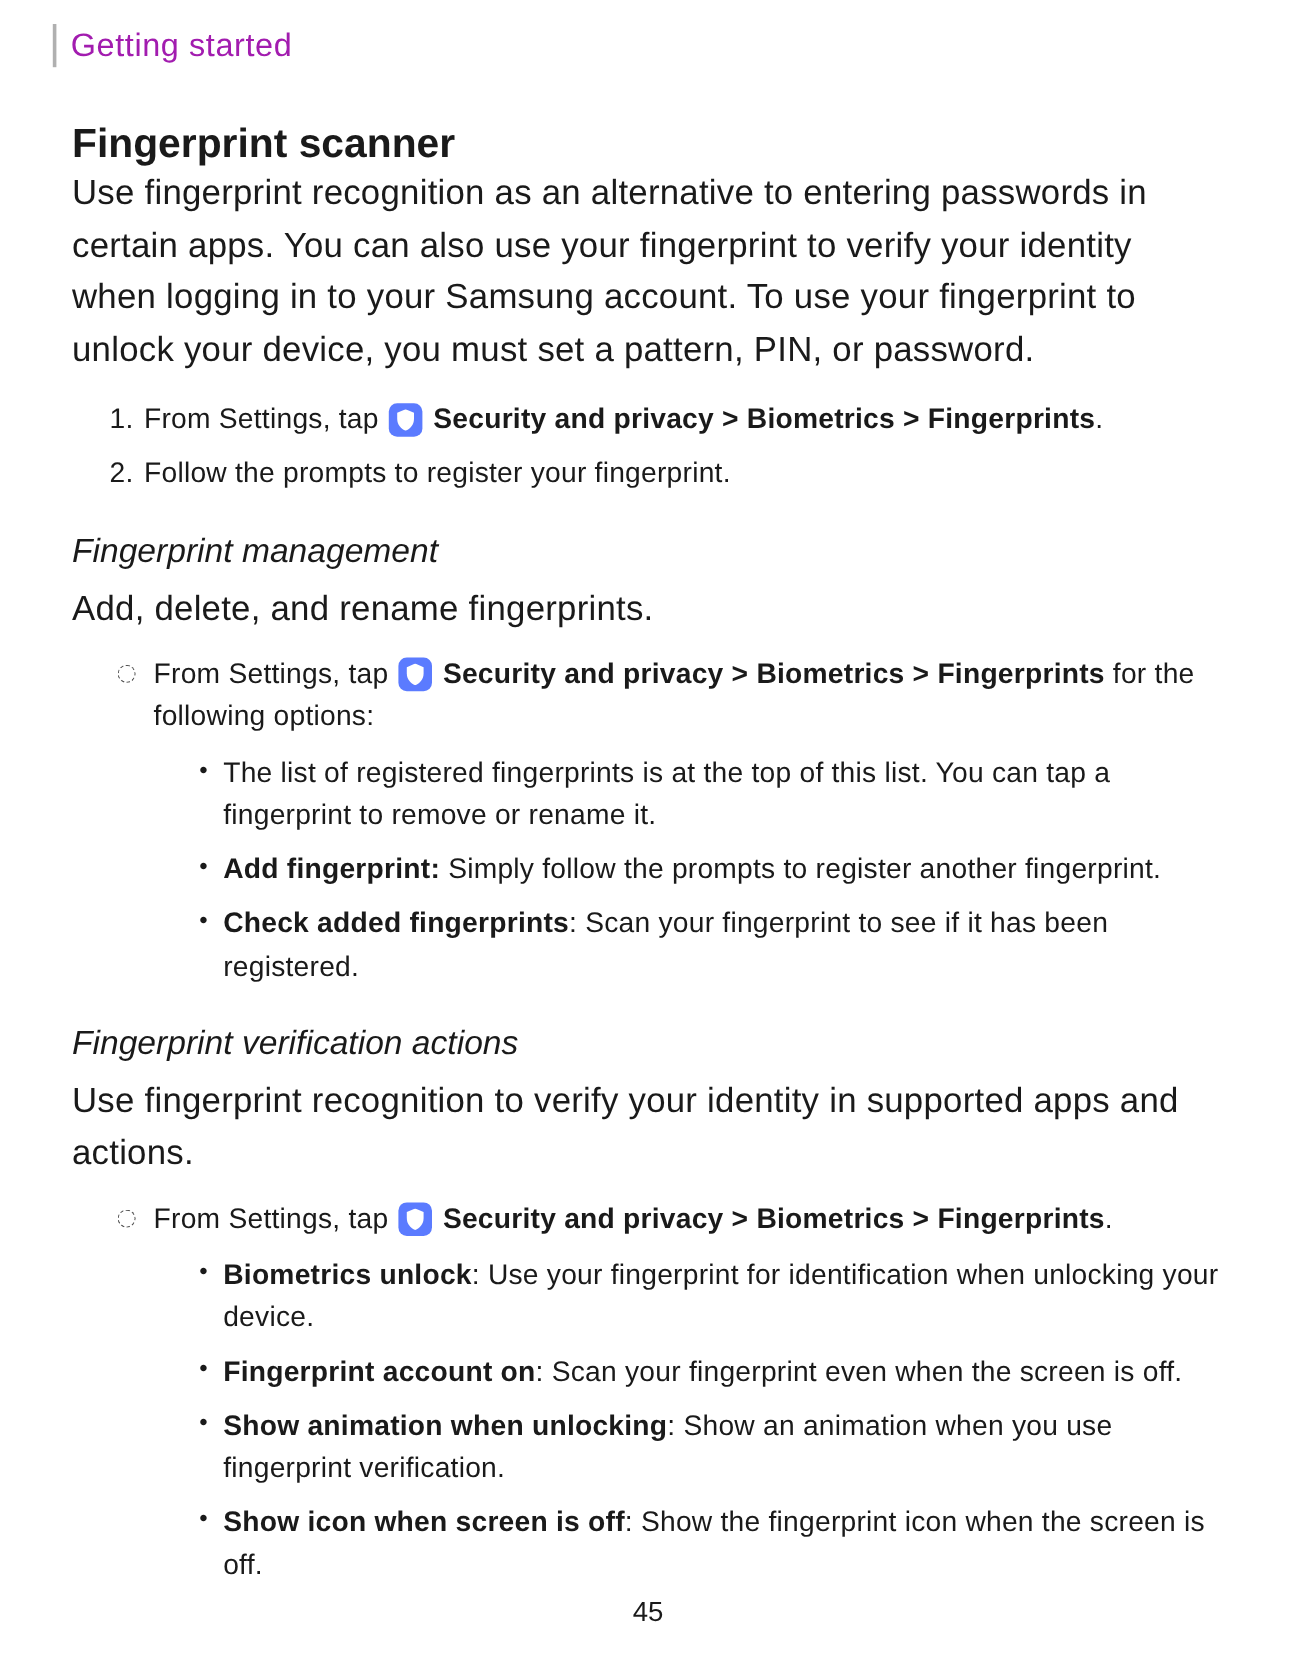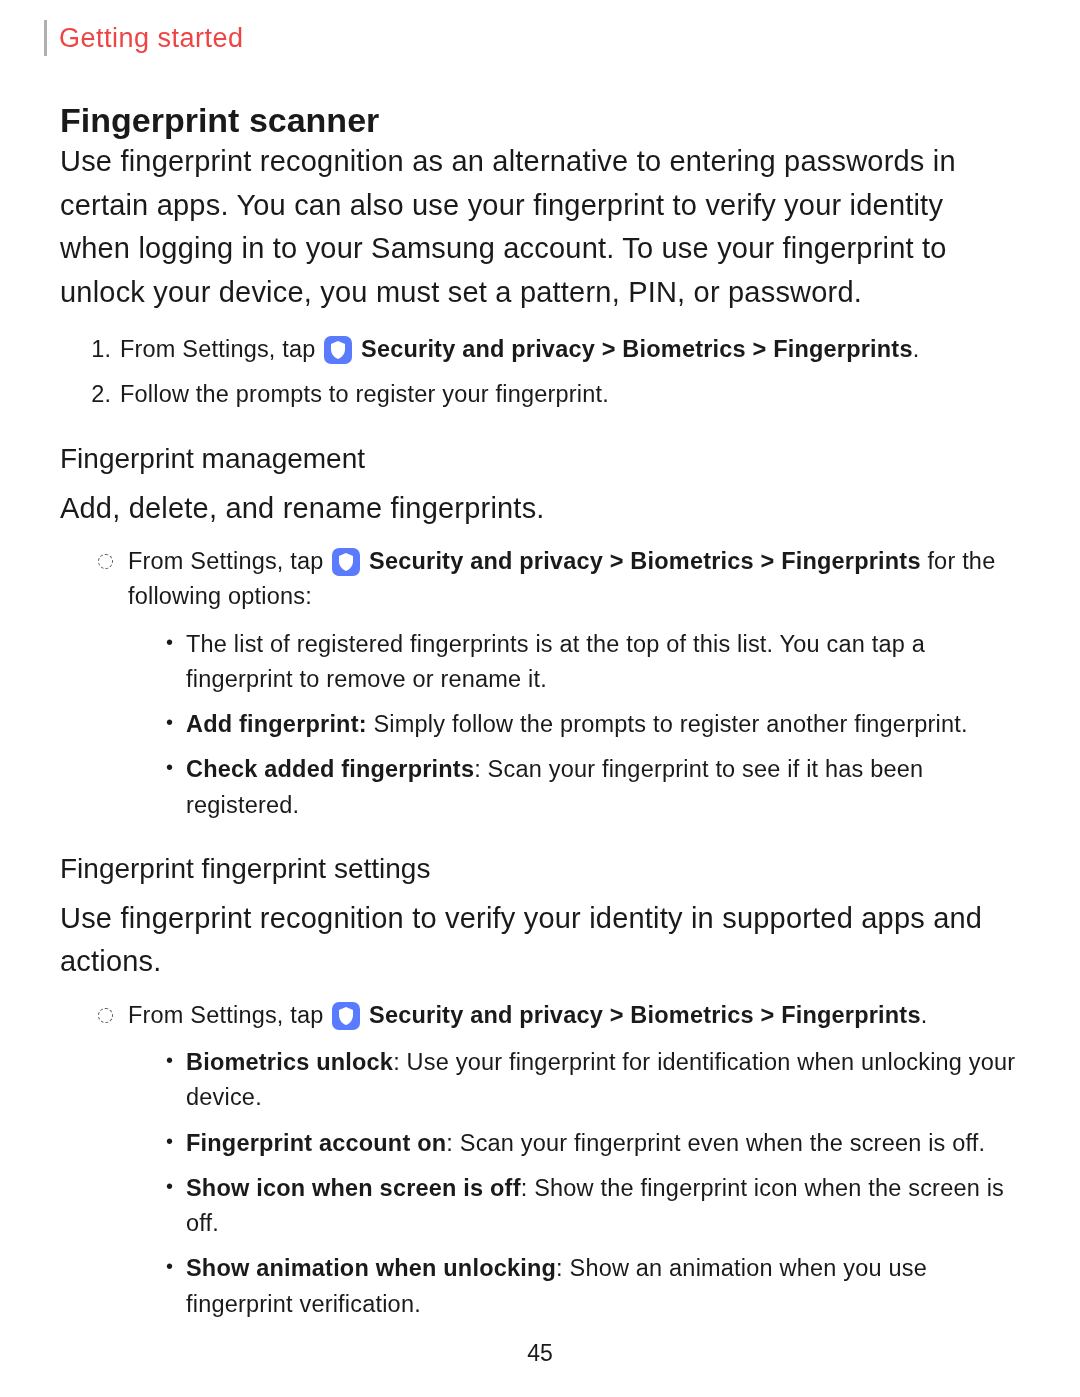--- a/index.html
+++ b/index.html
@@ -19,35 +19,36 @@
     margin-left: -16px;
   }
   .breadcrumb-bar {
     width: 3px;
     height: 36px;
     background: #b0b0b0;
     margin-right: 12px;
   }
   .breadcrumb {
     font-size: 27px;
-    color: #ef4444;
+    color: #a21caf;
     letter-spacing: 0.5px;
     font-weight: 400;
   }
   h1 {
     font-size: 34px;
     font-weight: 700;
     letter-spacing: 0px;
   }
   h2 {
     font-size: 28px;
     font-weight: 400;
     letter-spacing: 0px;
     margin-top: 30px;
     margin-bottom: 12px;
+    font-style: italic;
   }
   p {
     font-size: 29px;
     line-height: 1.5;
     letter-spacing: 0.2px;
     margin-bottom: 12px;
   }
   ol.numbered {
     list-style: decimal;
     padding-left: 58px;
@@ -112,21 +113,21 @@
     height: 28px;
     background: #5b7bff;
     border-radius: 7px;
     vertical-align: middle;
     margin: 0 2px 2px 2px;
   }
   .shield svg { display: block; }
   b, .bold { font-weight: 700; }
   .pagenum {
     position: absolute;
-    bottom: 30px;
+    bottom: 40px;
     left: 0;
     right: 0;
     text-align: center;
     font-size: 23px;
   }
 </style>
 </head>
 <body>
 
 <div class="breadcrumb-wrap">
@@ -164,34 +165,34 @@
     </span>
     <b>Security and privacy &gt; Biometrics &gt; Fingerprints</b><span> for the following options:</span>
     <ul class="dot">
       <li>The list of registered fingerprints is at the top of this list. You can tap a fingerprint to remove or rename it.</li>
       <li><b>Add fingerprint:</b><span> Simply follow the prompts to register another fingerprint.</span></li>
       <li><b>Check added fingerprints</b><span>: Scan your fingerprint to see if it has been registered.</span></li>
     </ul>
   </li>
 </ul>
 
-<h2>Fingerprint fingerprint settings</h2>
+<h2>Fingerprint verification actions</h2>
 <p>Use fingerprint recognition to verify your identity in supported apps and actions.</p>
 
 <ul class="circle">
   <li>
     <span>From Settings, tap</span>
     <span class="shield">
       <svg width="16" height="18" viewBox="0 0 16 18">
           <path d="M8 0 L15 3 V8 C15 13 11.8 16.5 8 18 C4.2 16.5 1 13 1 8 V3 Z" fill="#fff"></path>
         </svg>
     </span>
     <b>Security and privacy &gt; Biometrics &gt; Fingerprints</b><span>.</span>
     <ul class="dot">
       <li><b>Biometrics unlock</b><span>: Use your fingerprint for identification when unlocking your device.</span></li>
       <li><b>Fingerprint account on</b><span>: Scan your fingerprint even when the screen is off.</span></li>
+      <li><b>Show animation when unlocking</b><span>: Show an animation when you use fingerprint verification.</span></li>
       <li><b>Show icon when screen is off</b><span>: Show the fingerprint icon when the screen is off.</span></li>
-      <li><b>Show animation when unlocking</b><span>: Show an animation when you use fingerprint verification.</span></li>
     </ul>
   </li>
 </ul>
 
 <div class="pagenum">45</div>
 
 </body></html>

